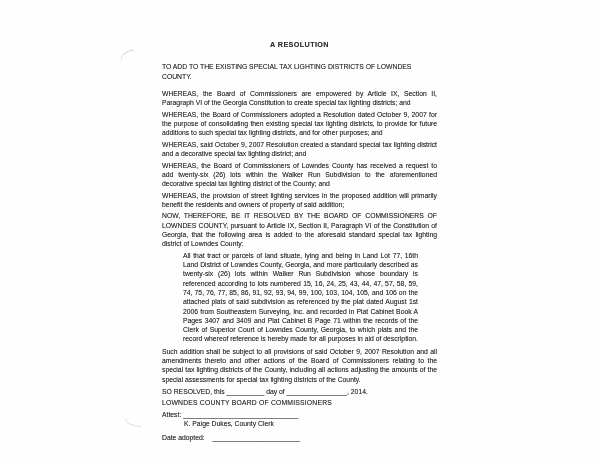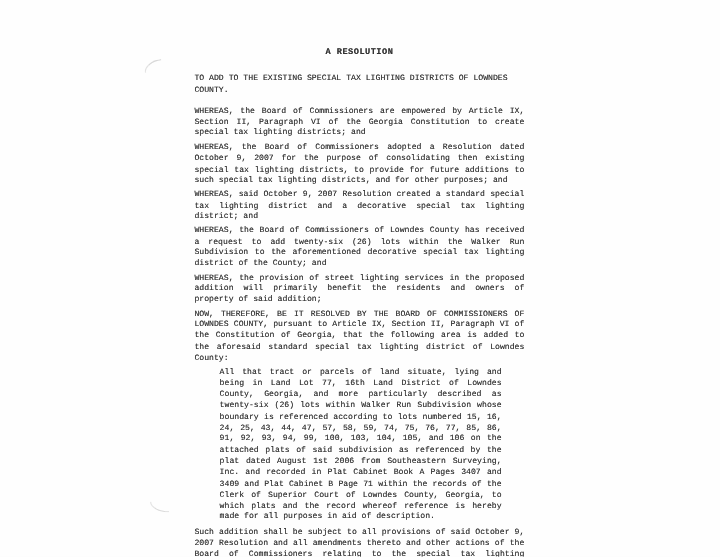--- a/index.html
+++ b/index.html
@@ -6,21 +6,21 @@
     margin: 0;
     padding: 0;
     background: #fdfdfd;
   }
   .page {
     position: relative;
     width: 600px;
     height: 464px;
     background: #fefefe;
     overflow: hidden;
-    font-family: Liberation Mono, monospace;
+    font-family: Liberation Sans, sans-serif;
     color: #323232;
   }
   .content {
     position: absolute;
     left: 162px;
     top: 40px;
     width: 275px;
     font-size: 6.8px;
     line-height: 9.3px;
     text-shadow: 0 0 0.4px rgba(40,40,40,0.55);

